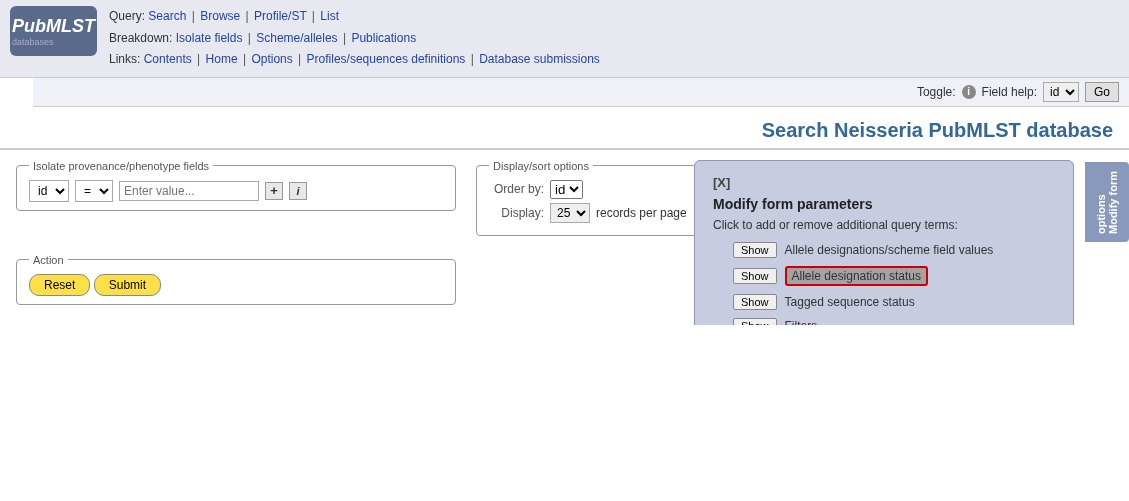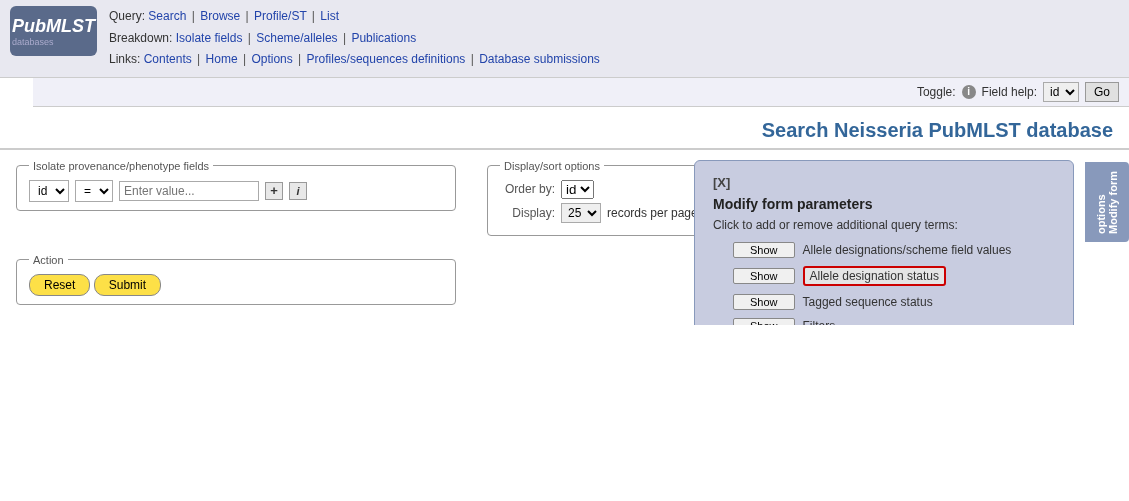--- a/index.html
+++ b/index.html
@@ -49,25 +49,25 @@
     
     #modify-btn { position: absolute; top: 12px; right: 0; background: #8899bb; color: #fff; font-size: 11px; font-weight: bold; padding: 8px 10px; border-radius: 4px 0 0 4px; cursor: pointer; writing-mode: vertical-rl; text-orientation: mixed; height: 80px; display: flex; align-items: center; justify-content: center; }
 
     
     #modify-popup { position: absolute; top: 10px; right: 55px; background: #c8cce0; border: 1px solid #8899bb; border-radius: 6px; padding: 14px 18px; width: 380px; z-index: 100; }
     #popup-close { font-weight: bold; font-size: 13px; cursor: pointer; color: #444; margin-bottom: 6px; display: inline-block; }
     #popup-title { font-size: 14px; font-weight: bold; margin-bottom: 6px; color: #222; }
     #popup-desc { font-size: 12px; color: #333; margin-bottom: 10px; }
     #popup-list { list-style: disc; padding-left: 20px; }
     #popup-list li { margin-bottom: 8px; display: flex; align-items: center; gap: 8px; }
-    .show-btn { border: 1px solid #888; background: #f0f0f0; padding: 1px 16px; font-size: 11px; cursor: pointer; border-radius: 2px; flex-shrink: 0; }
-    .highlighted-item { background: #e5e5e5; border: 2px solid #cc0000; border-radius: 3px; padding: 1px 5px; color: #333; }
-
-    
-    #top-section { display: flex; gap: 31px; align-items: flex-start; flex-wrap: wrap; }
+    .show-btn { border: 1px solid #888; background: #f0f0f0; padding: 1px 7px; font-size: 11px; cursor: pointer; border-radius: 2px; flex-shrink: 0; }
+    .highlighted-item { background: #a3a3a3; border: 2px solid #cc0000; border-radius: 3px; padding: 1px 5px; color: #333; }
+
+    
+    #top-section { display: flex; gap: 20px; align-items: flex-start; flex-wrap: wrap; }
 
     .records-select { border: 1px solid #aaa; padding: 1px 2px; font-size: 12px; }
   </style>
 </head>
 <body>
 
 <div id="header">
   <div id="logo-box">
     <div>
       <div id="logo-text">PubMLST</div>

